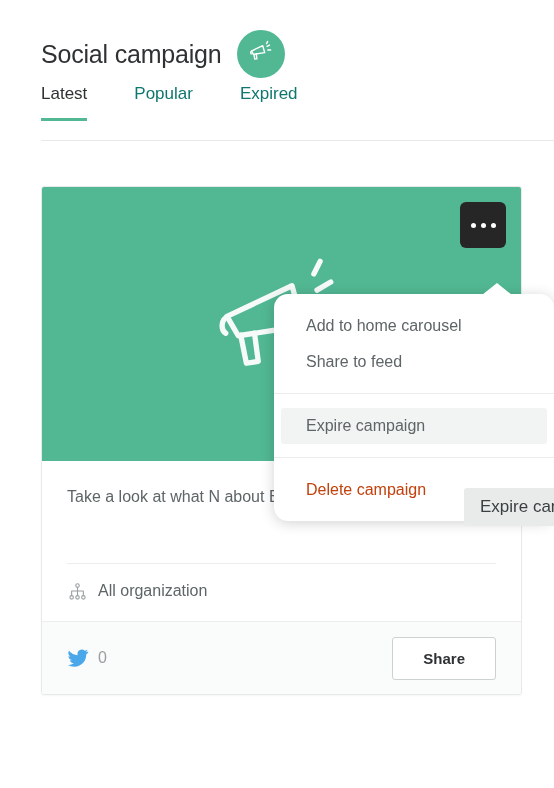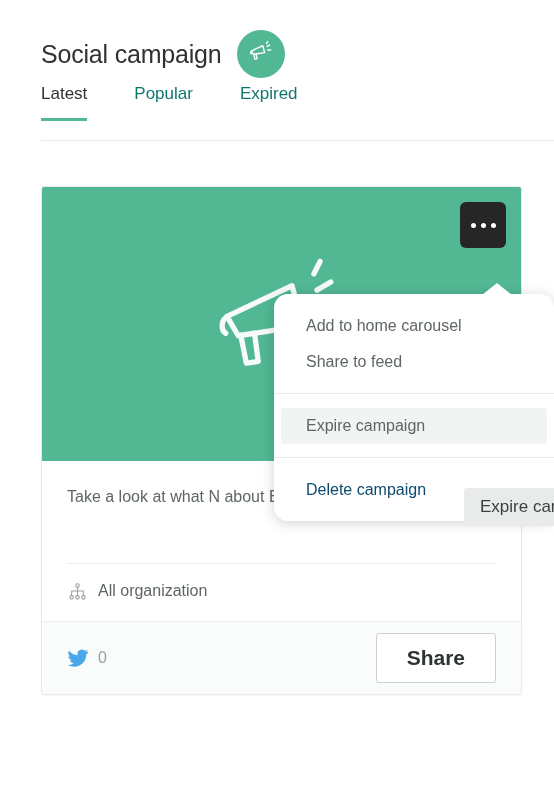--- a/index.html
+++ b/index.html
@@ -168,21 +168,21 @@
     display: flex;
     align-items: center;
     flex: none;
   }
   .stat-count {
     font-size: 16px;
     color: #9aa0a1;
   }
   .share-button {
     font-family: "Liberation Sans", sans-serif;
-    font-size: 21px;
+    font-size: 15px;
     font-weight: bold;
     color: #2f3233;
     background: #ffffff;
     border: 1px solid #ccd1d2;
     border-radius: 3px;
     padding: 12px 30px;
     cursor: pointer;
   }
 
   
@@ -219,21 +219,21 @@
     padding: 9px 25px;
     margin: 0 7px;
     border-radius: 3px;
     cursor: pointer;
     white-space: nowrap;
   }
   .menu-item.highlighted {
     background: #f2f4f4;
   }
   .menu-item.danger {
-    color: #0c4a6e;
+    color: #c2410c;
   }
 
   
   .tooltip {
     position: absolute;
     left: 464px;
     top: 488px;
     background: #e9ebeb;
     border-radius: 3px;
     padding: 9px 16px;

